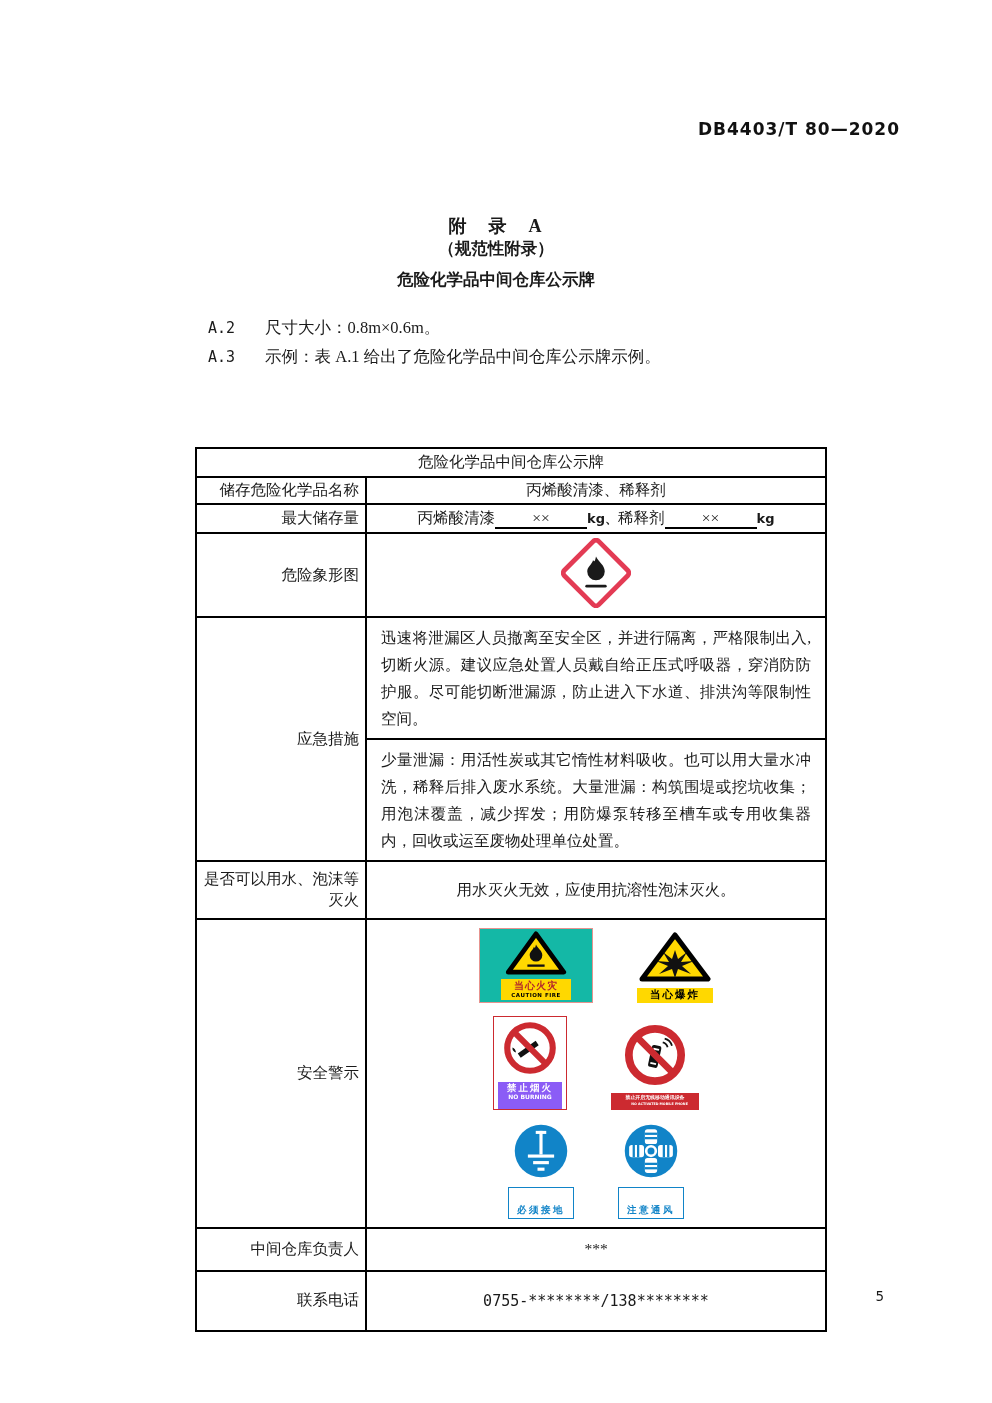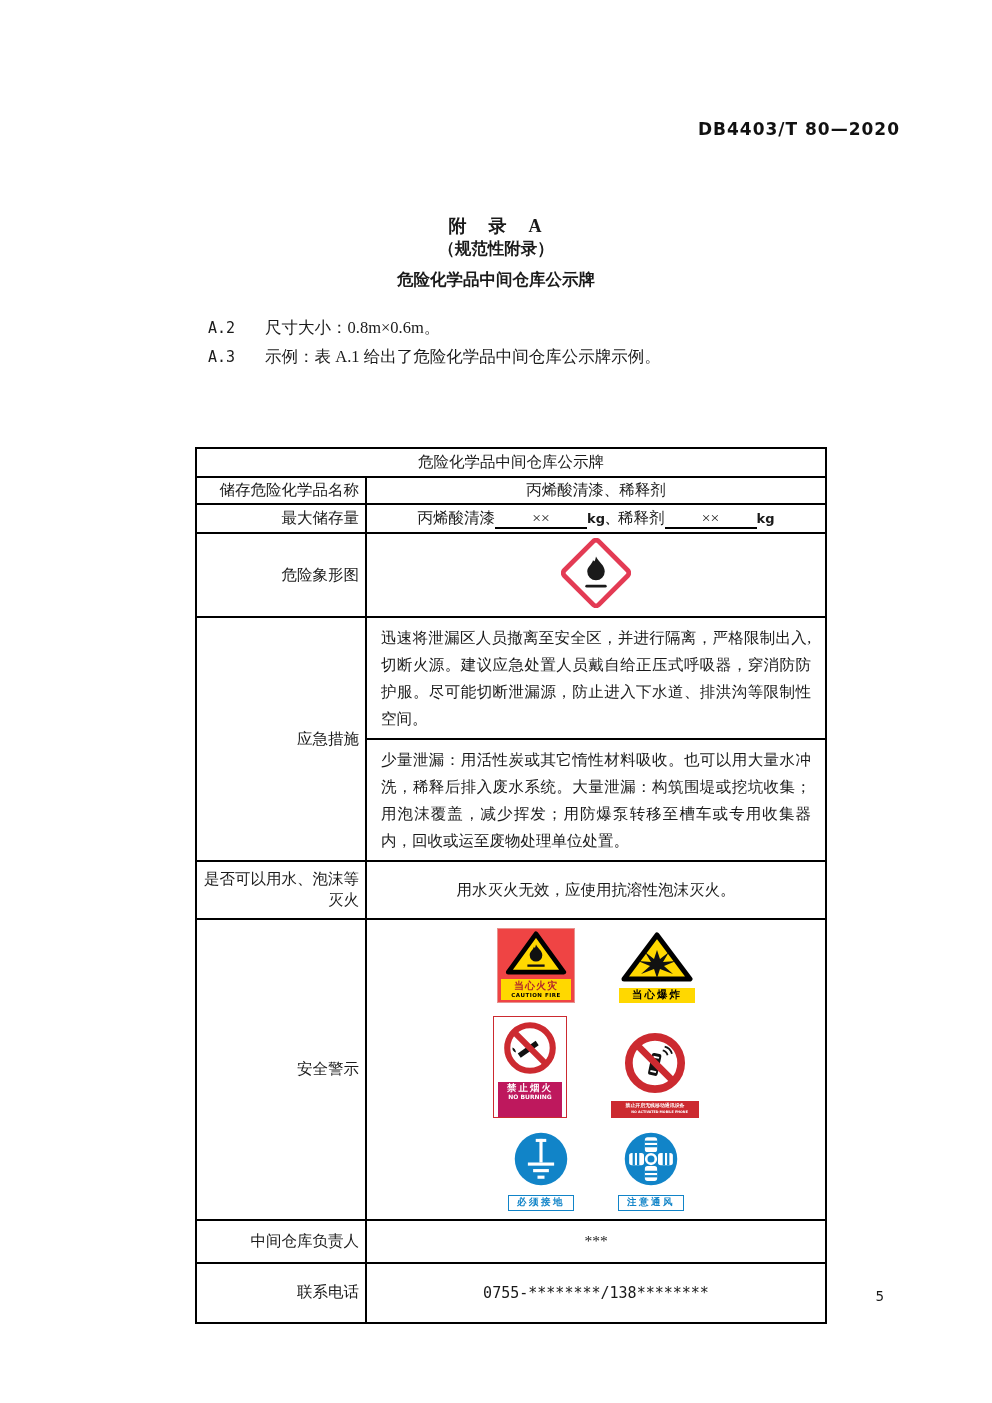--- a/index.html
+++ b/index.html
@@ -36,35 +36,35 @@
 
   
   .ghs-cell { text-align:center; padding:4px 0; }
 
   
   .signs-wrap { display:flex; flex-direction:column; align-items:center; justify-content:center; gap:13px; padding:8px 0; }
   .signs-row { display:flex; justify-content:center; align-items:flex-end; gap:44px; }
   .sign { display:flex; flex-direction:column; align-items:center; }
   .sign .band { text-align:center; line-height:1.15; }
 
-  .frame-red { border:1px solid #e6938f; padding:2px 3px; background:#ef4444; }
+  .frame-red { border:1px solid #e6938f; padding:2px 21px; background:#14b8a6; }
   .band-yellow { background:#ffd800; width:70px; padding:1px 0 2px; }
   .band-yellow .cn-red { color:#b3262c; font-weight:bold; font-size:10px; letter-spacing:1px; }
   .band-yellow .cn-black { color:#000; font-weight:bold; font-size:10.5px; letter-spacing:2px; }
   .band-yellow .en { color:#000; font-weight:bold; font-size:5.5px; font-family:"DejaVu Sans",sans-serif; letter-spacing:0.5px; }
 
   .noburn-card { border:1.5px solid #cc2a30; background:#fff; padding:3px 4px 0; display:flex; flex-direction:column; align-items:center; }
-  .band-red { background:#be185d; color:#fff; width:64px; margin-top:2px; padding:1px 0 16px; }
+  .band-red { background:#8b5cf6; color:#fff; width:64px; margin-top:2px; padding:1px 0 8px; }
   .band-red .cn { font-weight:bold; font-size:9.5px; letter-spacing:2px; }
   .band-red .en { font-weight:bold; font-size:6px; font-family:"DejaVu Sans",sans-serif; }
   .band-red-sm { background:#cc2a30; color:#fff; width:88px; margin-top:3px; padding:1px 1px 2px; }
   .band-red-sm .cn { font-weight:bold; font-size:6px; white-space:nowrap; transform:scale(0.82); transform-origin:center; }
   .band-red-sm .en { font-weight:bold; font-size:6px; font-family:"DejaVu Sans",sans-serif; white-space:nowrap; transform:scale(0.55); transform-origin:center; }
 
-  .band-blue { background:#fff; border:1.5px solid #1184c8; color:#1184c8; width:66px; margin-top:4px; padding:1px 0 2px; }
+  .band-blue { background:#fff; border:1.5px solid #1184c8; color:#1184c8; width:66px; margin-top:4px; padding:17px 0 2px; }
   .band-blue .cn { font-weight:bold; font-size:9.5px; letter-spacing:2.5px; }
 
   .page-num { position:absolute; top:1288px; right:108px; font-size:13.5px; font-family:"DejaVu Sans",sans-serif; }
 </style>
 </head>
 <body>
 
 <div class="page">
 
   <div class="doc-code">DB4403/T 80—2020</div>

